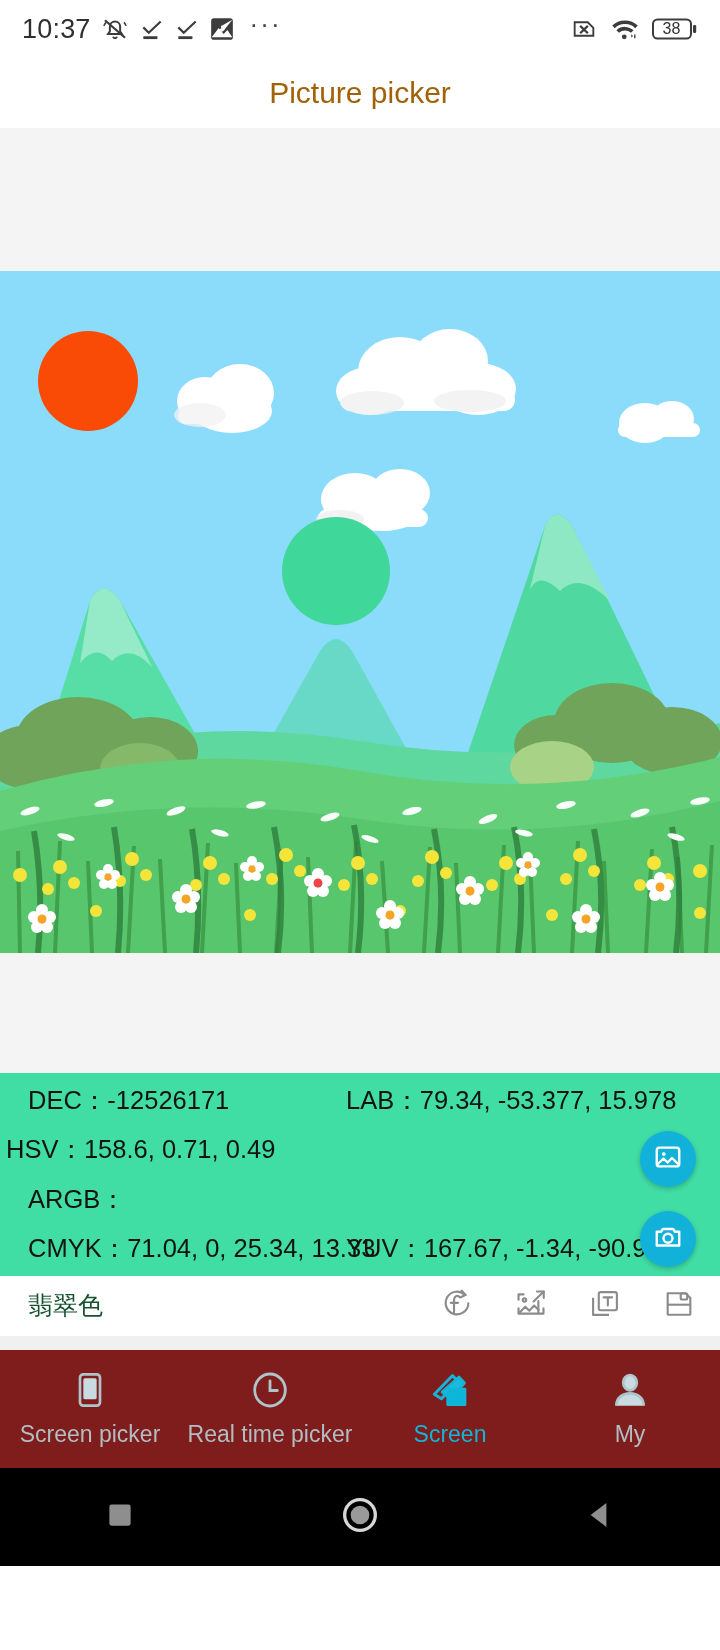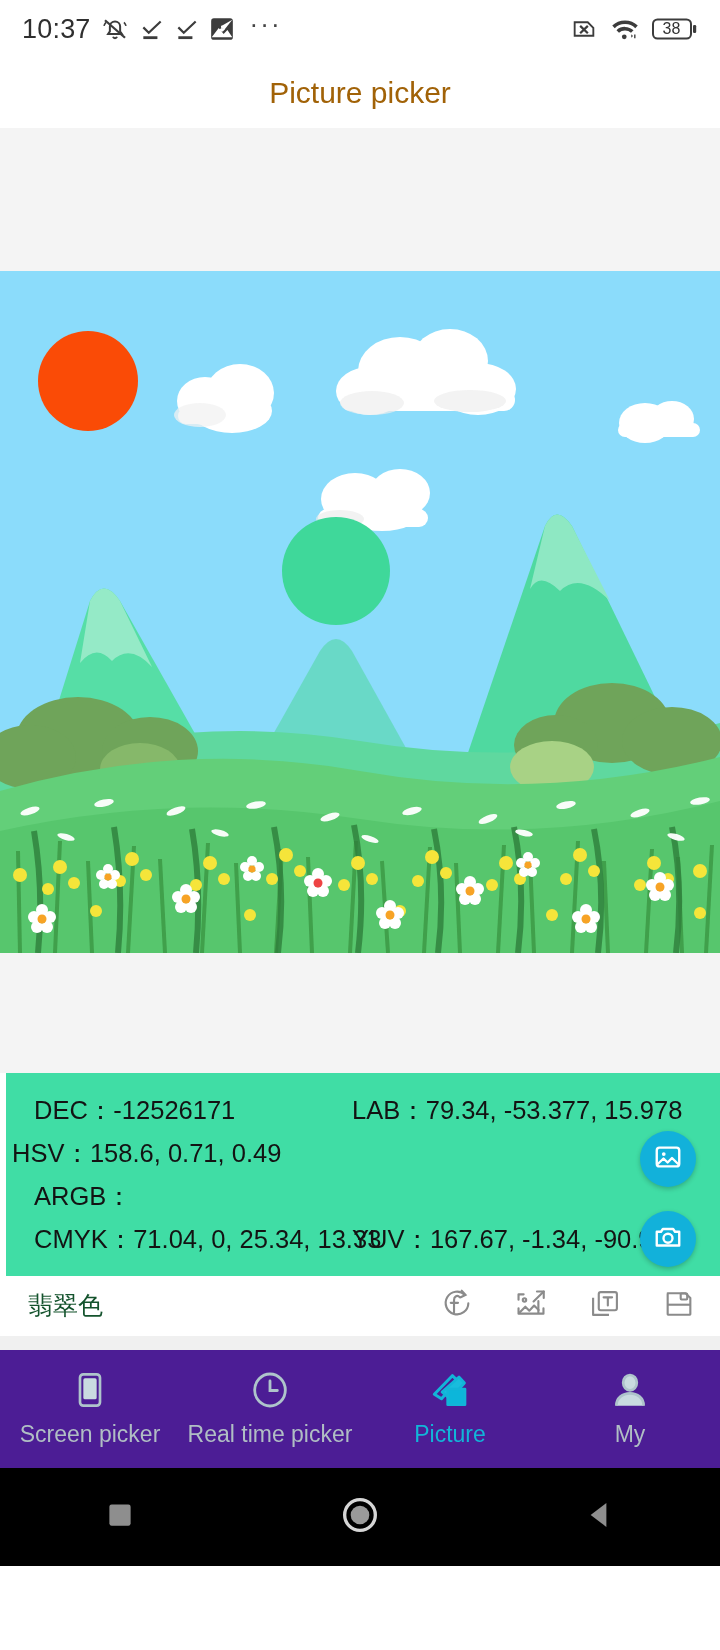--- a/index.html
+++ b/index.html
@@ -65,23 +65,22 @@
     overflow: hidden;
     background: #8ad9f8;
   }
   .artwork svg { display: block; }
 
   
   .colorpanel {
     flex: 0 0 203px; height: 203px;
     background: #40dda5;
     position: relative;
-    display: flex; flex-direction: column; justify-content: center;
+    display: flex; flex-direction: column; justify-content: space-between;
     padding: 6px 0 6px 0;
-    margin-left: 6px;
   }
   .cp-row {
     display: flex; align-items: center;
     height: 43px;
   }
   .cp-cell { display: flex; align-items: baseline; color: #131313; font-size: 25.5px; }
   .cp-cell.left { width: 340px; padding-left: 28px; }
   .cp-cell.right { padding-left: 6px; }
   .cp-label { white-space: pre; }
   .cp-value { white-space: pre; }
@@ -108,21 +107,21 @@
   .ab-spacer { flex: 1 1 auto; }
   .ab-icons { display: flex; align-items: center; gap: 36px; }
   .ab-btn { display: flex; align-items: center; justify-content: center; width: 38px; height: 38px; }
 
   
   .divider { flex: 0 0 14px; height: 14px; background: #f0f0f0; }
 
   
   .bottomnav {
     flex: 0 0 118px; height: 118px;
-    background: #4c1d95;
+    background: #7f1d1d;
     display: flex; align-items: center;
   }
   .nav-item {
     flex: 1 1 0; height: 100%;
     display: flex; flex-direction: column; align-items: center; justify-content: center;
     gap: 7px;
   }
   .nav-label { font-size: 23px; color: #b0bec4; }
   .nav-item.active .nav-label { color: #12b5d8; }
 
@@ -592,21 +591,21 @@
     </div>
 
     <div class="nav-item active">
       <span>
         <svg width="44" height="40" viewBox="0 0 26 24" fill="none">
           <path d="M3.6 14.6L14.4 3.4l3.1 3.0-9.6 10.8z" fill="none" stroke="#12b5d8" stroke-width="1.8" stroke-linejoin="round"></path>
           <path d="M8.2 13.2L18.4 4.2l3.3 3.6-8.6 9.6z" fill="#19bcdd" stroke="#12b5d8" stroke-width="1.6" stroke-linejoin="round"></path>
           <rect x="11.6" y="11.4" width="10.4" height="9.4" fill="#0cb6da" stroke="#12b5d8" stroke-width="1.6" stroke-linejoin="round"></rect>
         </svg>
       </span>
-      <span class="nav-label">Picture</span>
+      <span class="nav-label">Screen</span>
     </div>
 
     <div class="nav-item">
       <span>
         <svg width="40" height="40" viewBox="0 0 24 24" fill="none" stroke="#aec4cb" stroke-width="1.6">
           <ellipse cx="12" cy="7.6" rx="4.1" ry="4.6" fill="#c9dbe0" stroke="#aec4cb"></ellipse>
           <path d="M3.8 21.4c0-4.6 3.7-7.4 8.2-7.4s8.2 2.8 8.2 7.4" fill="#c9dbe0" stroke="#aec4cb"></path>
         </svg>
       </span>
       <span class="nav-label">My</span>

